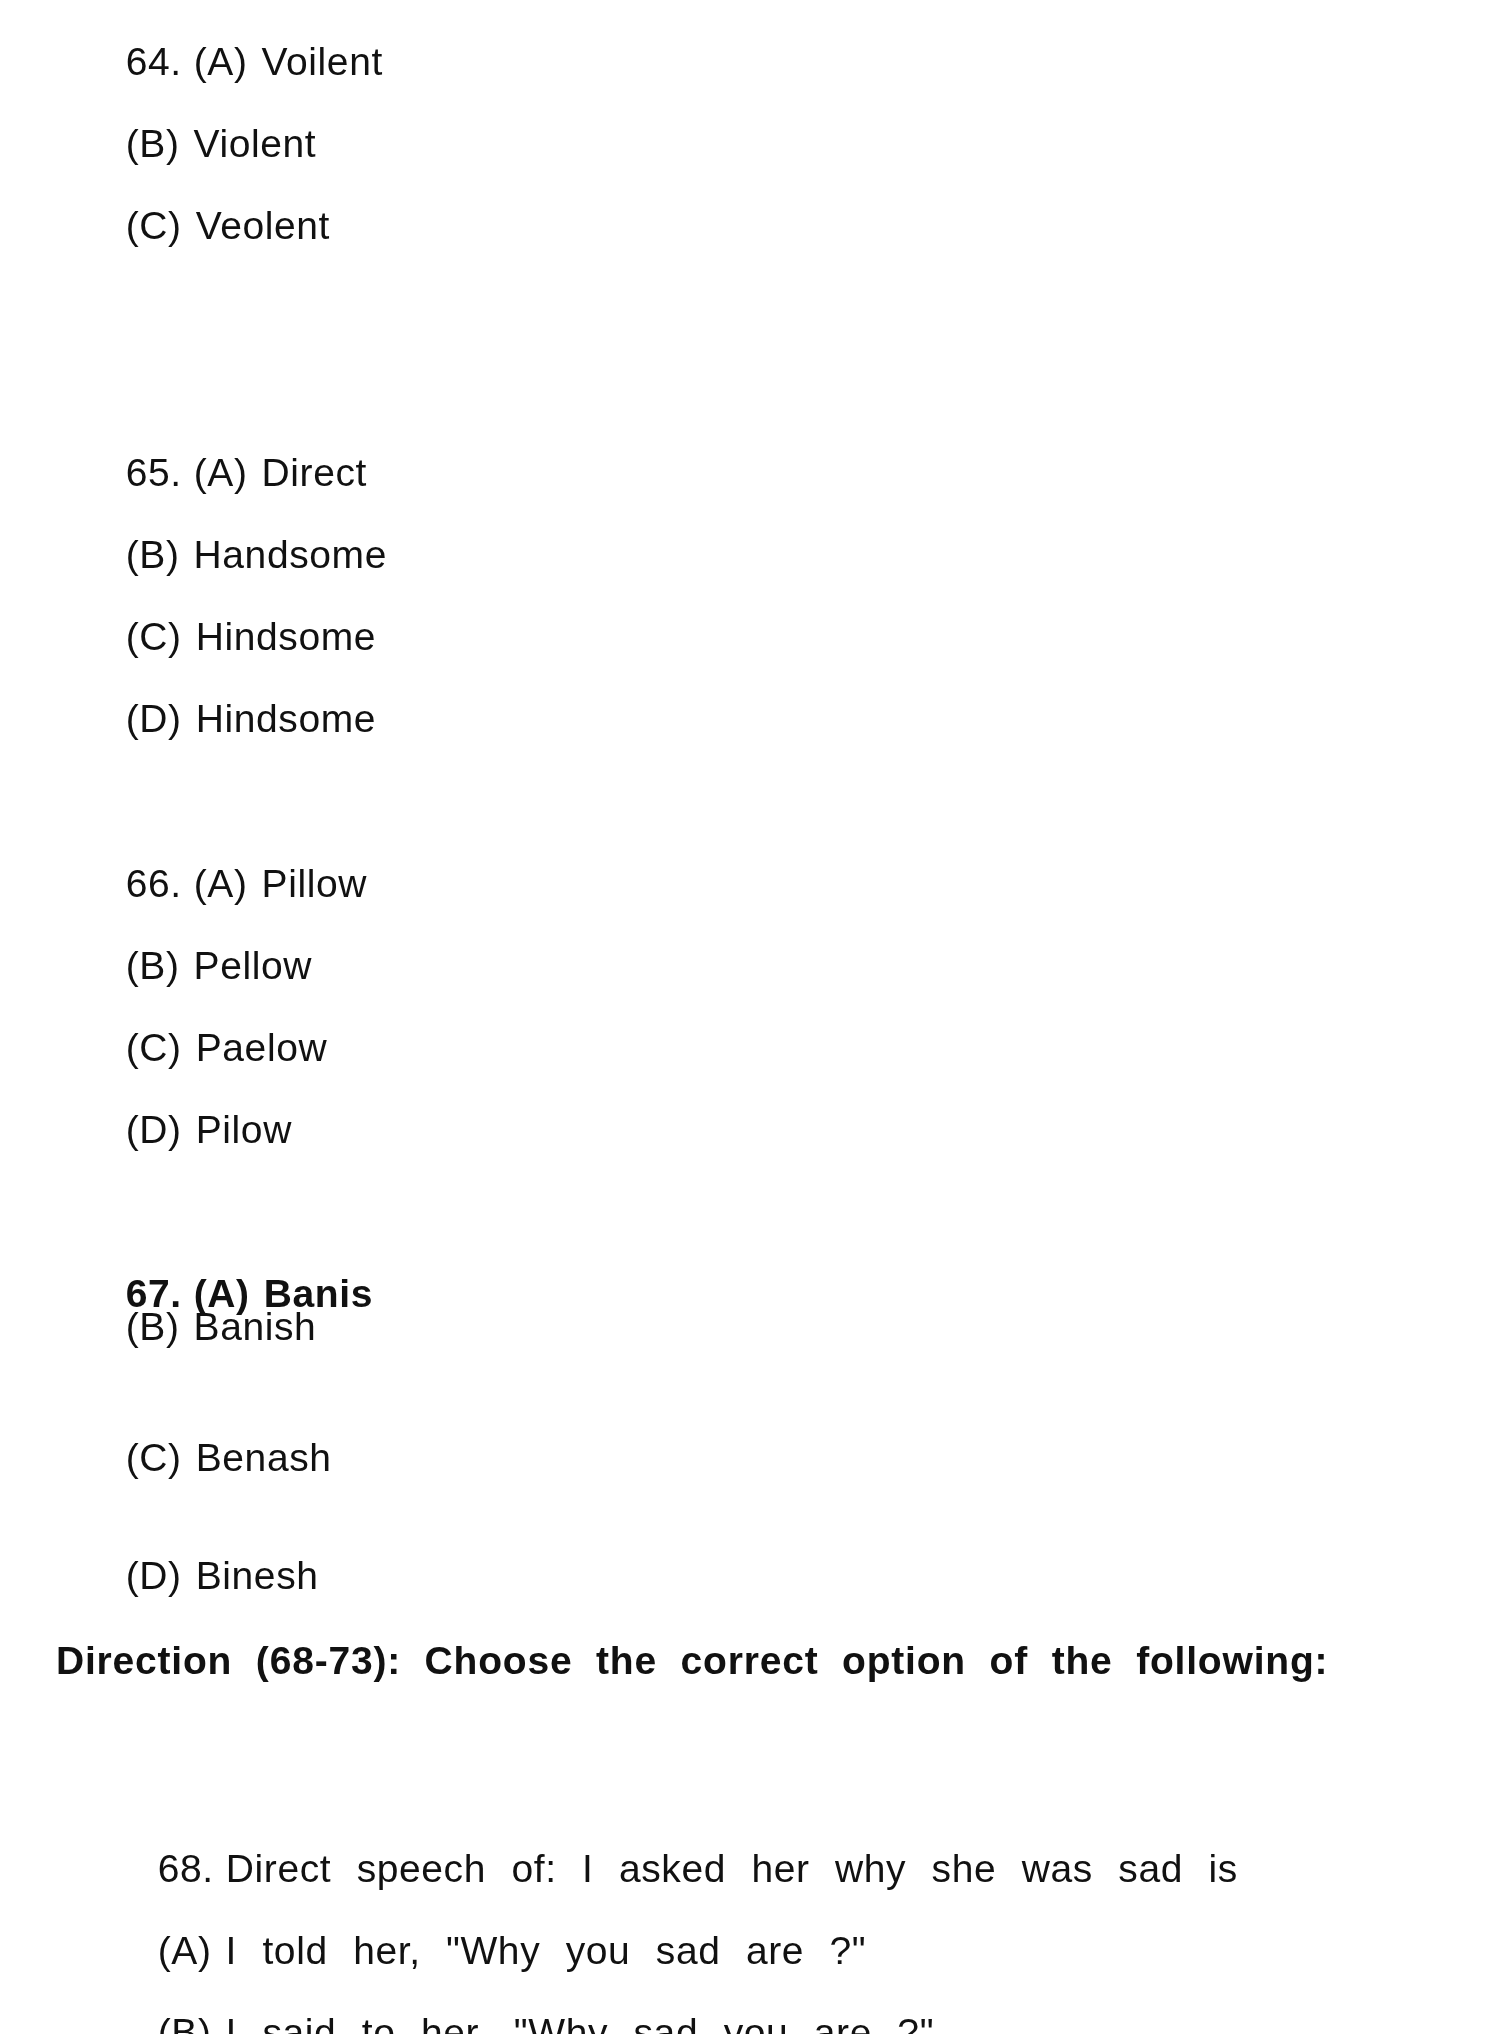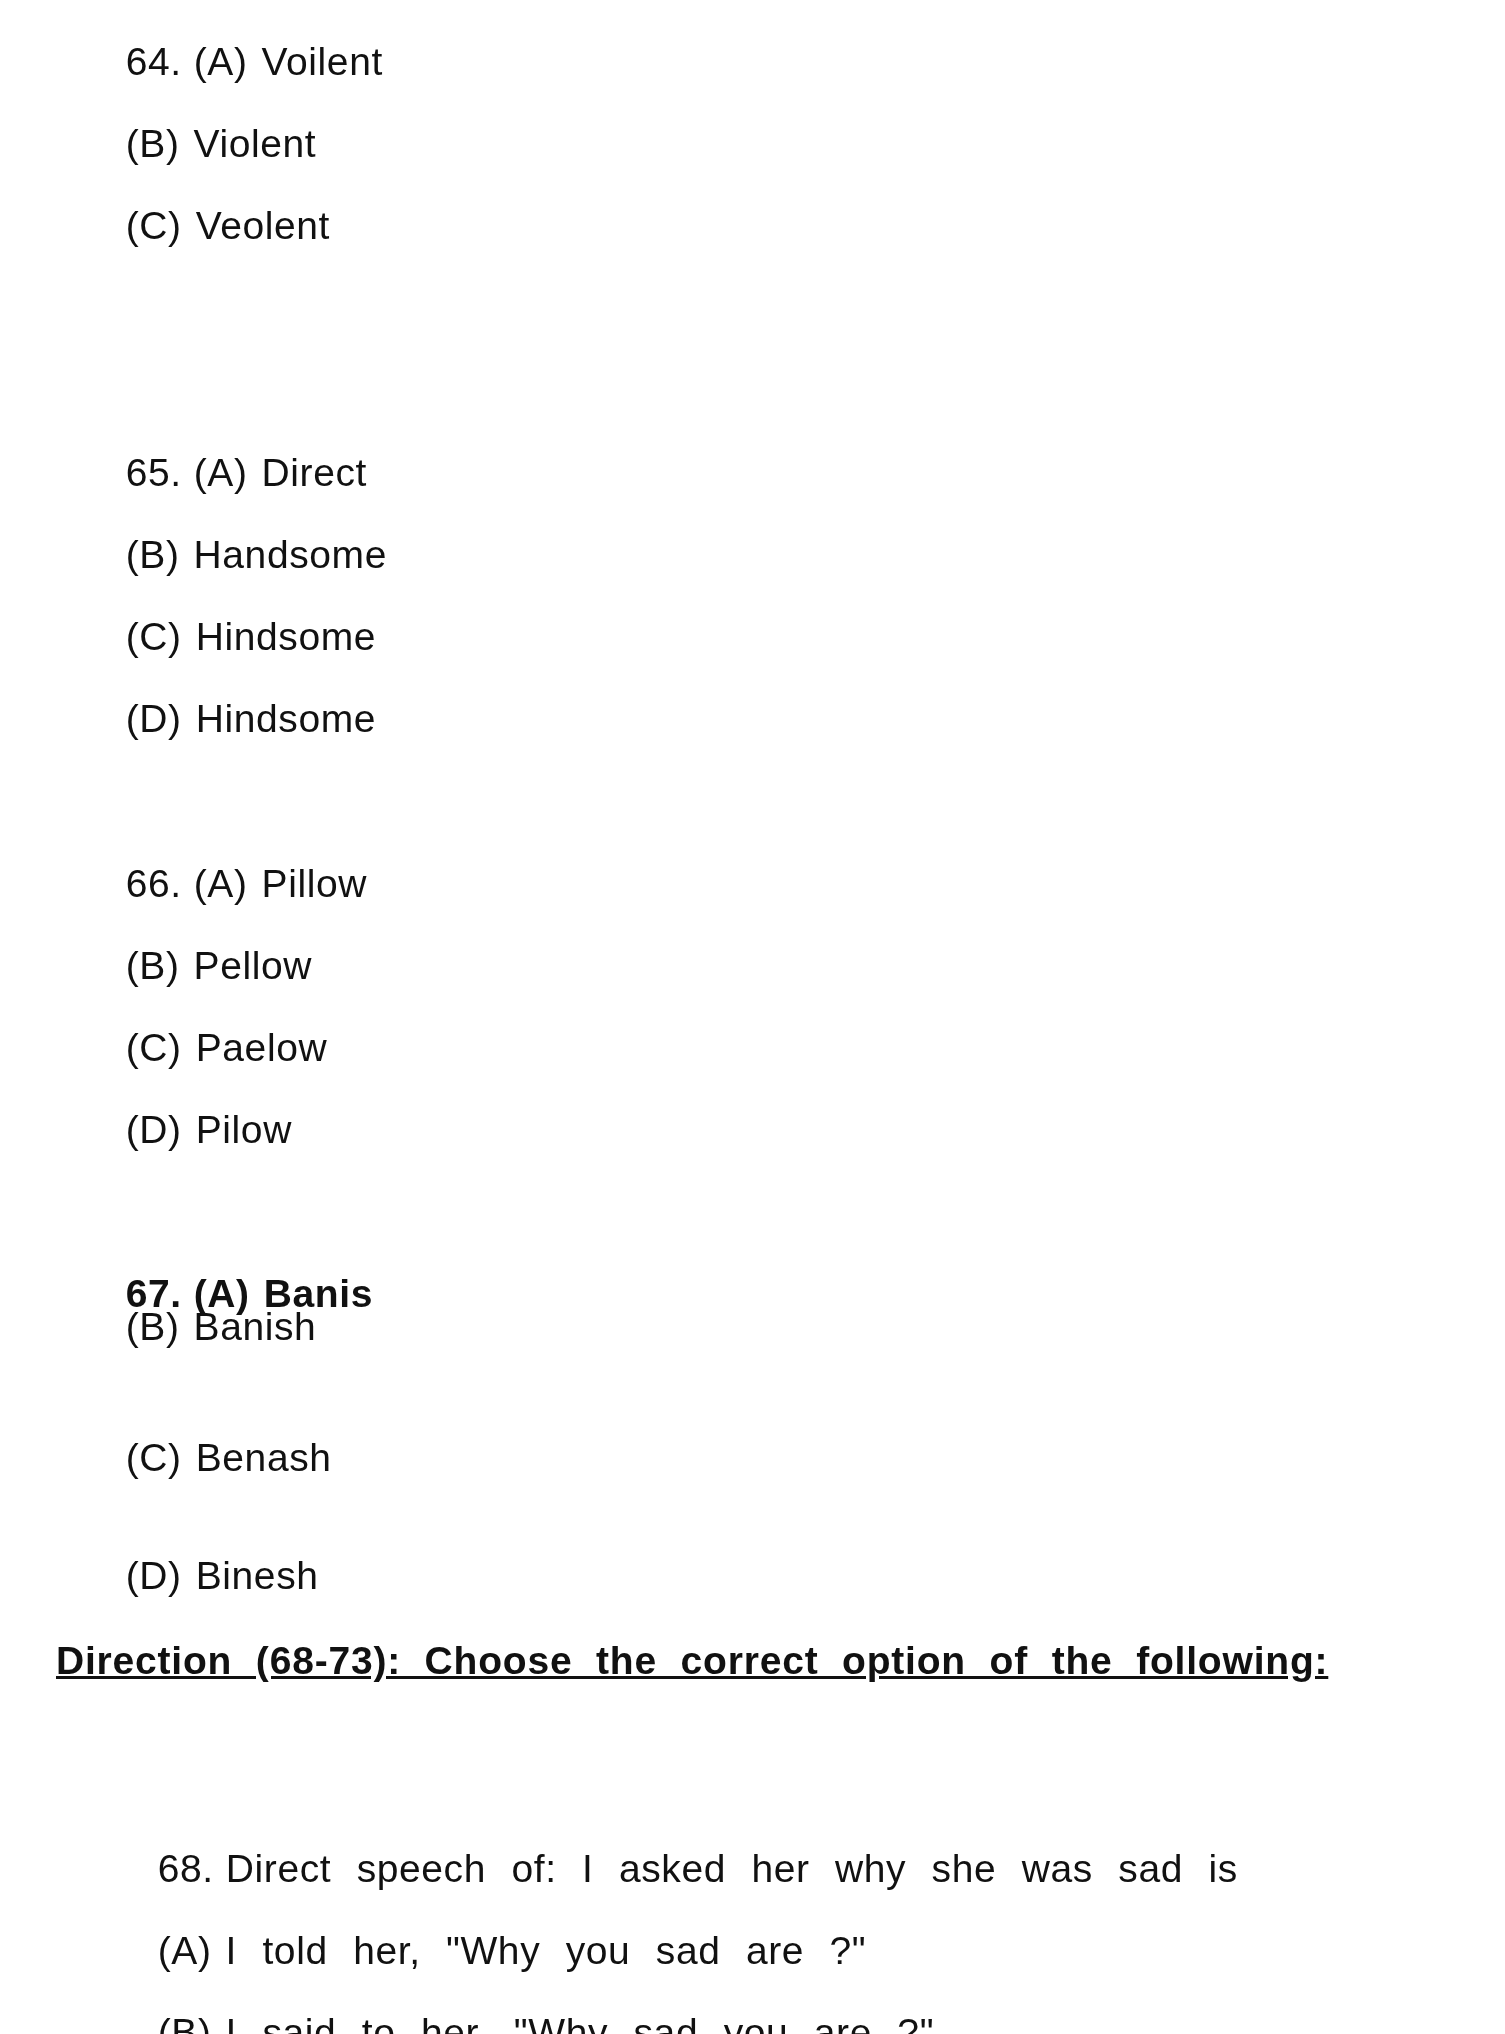--- a/index.html
+++ b/index.html
@@ -30,21 +30,20 @@
     white-space: pre;
     letter-spacing: 0.6px;
     word-spacing: 6px;
   }
   .qnum { margin-right: 12px; }
   .opt-label { margin-right: 14px; }
   .direction {
     font-weight: bold;
     letter-spacing: 0.8px;
     word-spacing: 12px;
-    text-decoration: underline;
   }
   .q68 { word-spacing: 14px; }
 </style>
 </head>
 <body>
 
 <div class="page">
 
   <div class="line" style="top:-4px;">
     <span class="qnum">64.</span><span class="opt-label">(A)</span><span>Voilent</span>

